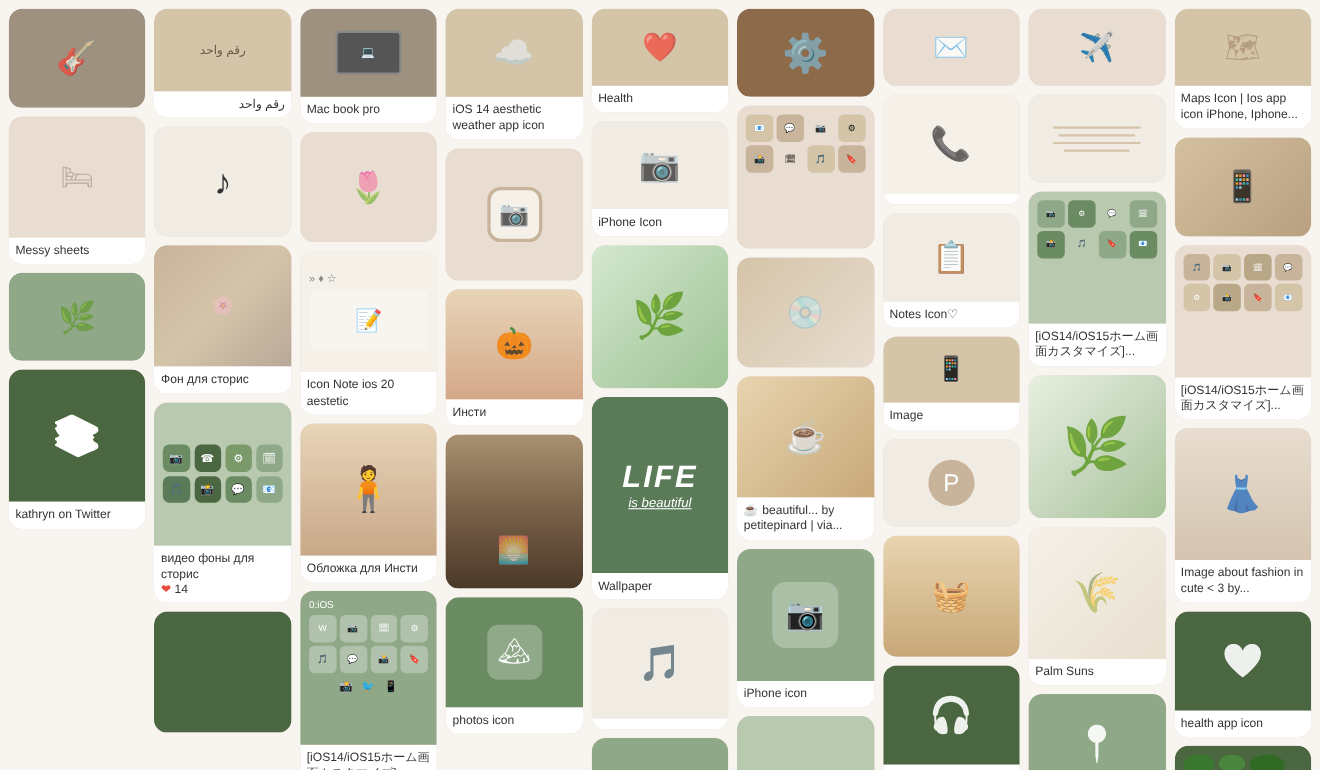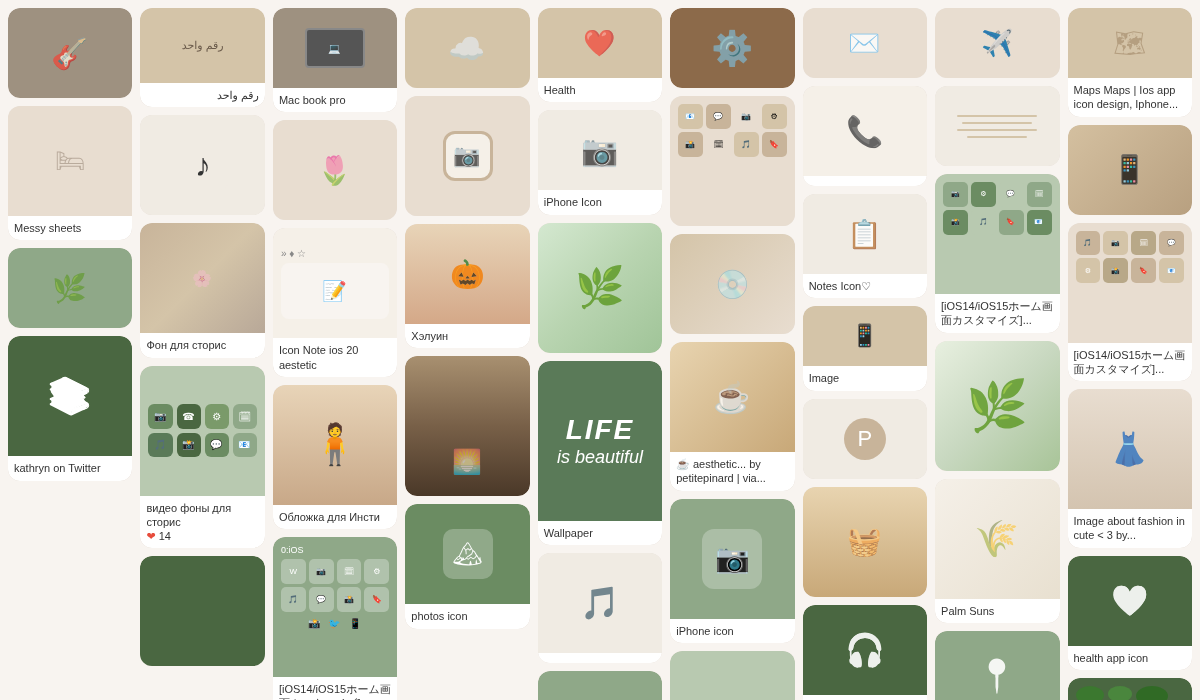--- a/index.html
+++ b/index.html
@@ -274,39 +274,40 @@
     </div>
 
   </div>
 
   <div class="masonry-column">
 
     <div class="pin-card">
       <div class="img-placeholder bg-beige" style="height:80px; border-radius:12px 12px 0 0;">
         <div style="font-size:30px; opacity:0.7;">☁️</div>
       </div>
+      <div class="pin-label">iOS 14 aesthetic weather app icon</div>
       <div class="pin-overlay"></div>
       <button class="pin-save-btn">Save</button>
     </div>
 
     <div class="pin-card">
       <div class="img-placeholder bg-beige-light" style="height:120px; border-radius:12px 12px 0 0; flex-direction:column; gap:6px; padding:12px;">
         <div style="width:50px; height:50px; border-radius:12px; border:3px solid #c8b49a; display:flex; align-items:center; justify-content:center; background:#f5f0e8;">
           <div style="font-size:22px; opacity:0.7;">📷</div>
         </div>
       </div>
       <div class="pin-overlay"></div>
       <button class="pin-save-btn">Save</button>
     </div>
 
     <div class="pin-card">
       <div class="img-placeholder" style="height:100px; border-radius:12px 12px 0 0; background:linear-gradient(180deg, #e8d4b8 0%, #d4a888 100%);">
         <div style="font-size:28px; opacity:0.8;">🎃</div>
       </div>
-      <div class="pin-label">Хэлуин</div>
+      <div class="pin-label">Инсти</div>
       <div class="pin-overlay"></div>
       <button class="pin-save-btn">Save</button>
     </div>
 
     <div class="pin-card">
       <div class="img-placeholder" style="height:140px; border-radius:12px; background:linear-gradient(180deg, #a89070 0%, #786048 50%, #4a3828 100%);">
         <div style="font-size:24px; opacity:0.6; position:absolute; bottom:20px;">🌅</div>
       </div>
       <div class="pin-overlay"></div>
       <button class="pin-save-btn">Save</button>
@@ -349,21 +350,21 @@
         <div style="font-size:40px; opacity:0.8;">🌿</div>
       </div>
       <div class="pin-overlay"></div>
       <button class="pin-save-btn">Save</button>
     </div>
 
     <div class="pin-card">
       <div class="life-beautiful img-placeholder" style="height:160px; border-radius:12px 12px 0 0; background:#5a7a58; flex-direction:column;">
         <div style="font-size:22px; color:white; font-style:italic; font-weight:300; text-align:center; line-height:1.2;">
           <div style="font-size:28px; font-weight:700; letter-spacing:2px;">LIFE</div>
-          <div style="font-size:18px;">is beautiful</div>
+          <div style="font-size:12px;text-decoration:underline;">is beautiful</div>
         </div>
       </div>
       <div class="pin-label">Wallpaper</div>
       <div class="pin-overlay"></div>
       <button class="pin-save-btn">Save</button>
     </div>
 
     <div class="pin-card">
       <div class="img-placeholder bg-warm-white" style="height:100px; border-radius:12px 12px 0 0;">
         <div style="font-size:32px; color:#c8b49a; opacity:0.8;">🎵</div>
@@ -415,21 +416,21 @@
         <div style="font-size:28px; opacity:0.6; color:#8a7a6a;">💿</div>
       </div>
       <div class="pin-overlay"></div>
       <button class="pin-save-btn">Save</button>
     </div>
 
     <div class="pin-card">
       <div class="img-placeholder bg-tan" style="height:110px; border-radius:12px 12px 0 0; background:linear-gradient(135deg, #e8d4b0, #c8a878);">
         <div style="font-size:30px; opacity:0.8;">☕</div>
       </div>
-      <div class="pin-label">☕ aesthetic... by petitepinard | via...</div>
+      <div class="pin-label">☕ beautiful... by petitepinard | via...</div>
       <div class="pin-overlay"></div>
       <button class="pin-save-btn">Save</button>
     </div>
 
     <div class="pin-card">
       <div class="img-placeholder bg-sage" style="height:120px; border-radius:12px 12px 0 0;">
         <div style="width:60px; height:60px; background:rgba(255,255,255,0.25); border-radius:12px; display:flex; align-items:center; justify-content:center; font-size:28px; color:white;">📷</div>
       </div>
       <div class="pin-label">iPhone icon</div>
       <div class="pin-overlay"></div>
@@ -576,21 +577,21 @@
     </div>
 
   </div>
 
   <div class="masonry-column">
 
     <div class="pin-card">
       <div class="img-placeholder bg-beige" style="height:70px; border-radius:12px 12px 0 0;">
         <div style="font-size:26px; opacity:0.7; color:#a89070;">🗺</div>
       </div>
-      <div class="pin-label">Maps Maps | Ios app icon design, Iphone...</div>
+      <div class="pin-label">Maps Icon | Ios app icon iPhone, Iphone...</div>
       <div class="pin-overlay"></div>
       <button class="pin-save-btn">Save</button>
     </div>
 
     <div class="pin-card">
       <div class="img-placeholder bg-tan" style="height:90px; border-radius:12px; background:linear-gradient(135deg, #d4c0a0, #b8a080);">
         <div style="font-size:28px; opacity:0.7;">📱</div>
       </div>
       <div class="pin-overlay"></div>
       <button class="pin-save-btn">Save</button>

